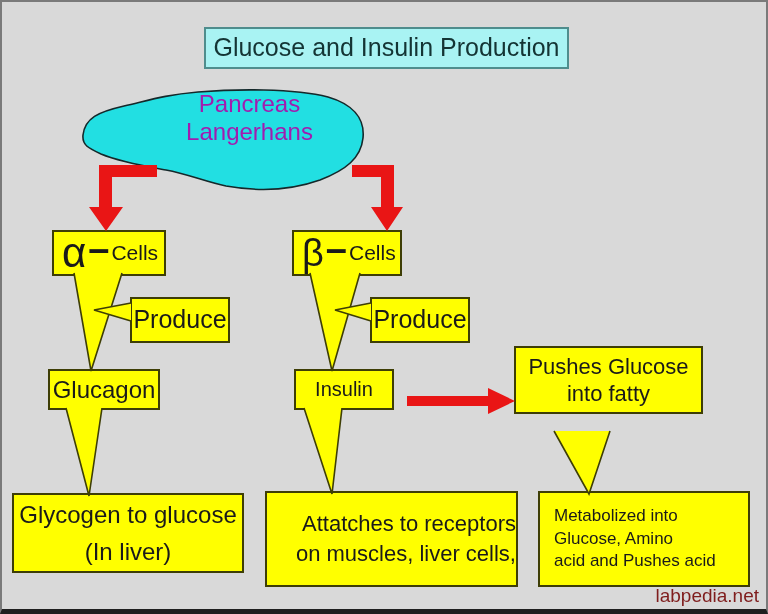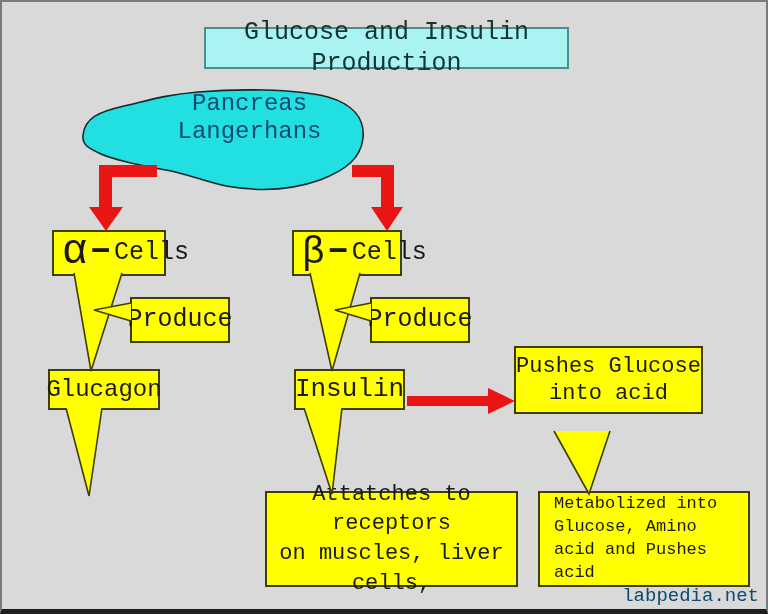--- a/index.html
+++ b/index.html
@@ -4,60 +4,60 @@
 <style>
   html,body { margin:0; padding:0; background:#bfbfbf; }
   .stage {
     position:relative;
     width:768px; height:614px;
     box-sizing:border-box;
     background:#d9d9d9;
     border:2px solid #7a7a7a;
     border-bottom:5px solid #1f1f1f;
     overflow:hidden;
-    font-family:Liberation Mono, monospace;
+    font-family:Liberation Sans, sans-serif;
     color:#1a1a1a;
   }
   .overlay {
     position:absolute; left:0; top:0; width:768px; height:614px;
     z-index:3; pointer-events:none;
   }
   .box { position:absolute; box-sizing:border-box; z-index:2;
          display:flex; flex-direction:column; align-items:center; justify-content:center;
          text-align:center; line-height:1.25; }
   .ybox { background:#ffff00; border:2px solid #3e3e06; }
   .title-box {
     left:202px; top:25px; width:365px; height:42px;
     background:#a9f3f3; border:2px solid #4f8d8d;
     font-size:25px; color:#143434;
   }
   .blob-label {
     position:absolute; left:150px; top:88px; width:195px; z-index:6;
-    font-size:24px; line-height:28px; text-align:center; color:#0c4a6e;
+    font-size:24px; line-height:28px; text-align:center; color:#a21caf;
   }
   .cells-box { flex-direction:row; justify-content:flex-start; padding-left:8px; }
   .alpha-box { left:50px;  top:228px; width:114px; height:46px; }
   .beta-box  { left:290px; top:228px; width:110px; height:46px; }
   .greek { font-size:42px; line-height:0.8; }
   .beta-box .greek { font-size:38px; }
   .dash { font-weight:900; font-size:38px; line-height:0.5; margin:0 4px 8px 2px; letter-spacing:-2px; }
-  .cells-label { font-size:25px; }
+  .cells-label { font-size:21px; }
   .produce-left  { left:128px; top:295px; width:100px; height:46px; font-size:25px; }
   .produce-right { left:368px; top:295px; width:100px; height:46px; font-size:25px; }
   .glucagon-box { left:46px;  top:367px; width:112px; height:41px; font-size:24px; }
-  .insulin-box  { left:292px; top:367px; width:111px; height:41px; font-size:26px; }
+  .insulin-box  { left:292px; top:367px; width:100px; height:41px; font-size:20px; }
   .pushes-box { left:512px; top:344px; width:189px; height:68px; font-size:22px; line-height:1.25; }
   .glycogen-box { left:10px; top:491px; width:232px; height:80px; font-size:24px; }
   .glycogen-box .l2 { margin-top:7px; }
   .attaches-box { left:263px; top:489px; width:253px; height:96px; font-size:22px; line-height:1.35;align-items:flex-end; }
   .metabolized-box { left:536px; top:489px; width:212px; height:96px;
                      font-size:17px; line-height:1.35; align-items:flex-start;
                      text-align:left; padding-left:14px; }
   .watermark { position:absolute; right:7px; top:583px; z-index:2;
-               font-size:19px; color:#0c4a6e; }
+               font-size:19px; color:#7f1d1d; }
   .tail { fill:#ffff00; stroke:#3e3e06; stroke-width:1.6; }
   .redshape { fill:#e91515; stroke:none; }
 </style>
 </head>
 <body>
 
 <div class="stage">
 
   <div class="box title-box">
     <span>Glucose and Insulin Production</span>
@@ -89,23 +89,27 @@
 
   <div class="box ybox glucagon-box">
     <span>Glucagon</span>
   </div>
   <div class="box ybox insulin-box">
     <span>Insulin</span>
   </div>
 
   <div class="box ybox pushes-box">
     <div>Pushes Glucose</div>
-    <div>into acid</div>
+    <div>into fatty</div>
   </div>
 
+  <div class="box ybox glycogen-box">
+    <div>Glycogen to glucose</div>
+    <div class="l2">(In liver)</div>
+  </div>
 
   <div class="box ybox attaches-box">
     <div>Attatches to receptors</div>
     <div>on muscles, liver cells,</div>
   </div>
 
   <div class="box ybox metabolized-box">
     <div>Metabolized into</div>
     <div>Glucose, Amino</div>
     <div>acid and Pushes acid</div>

